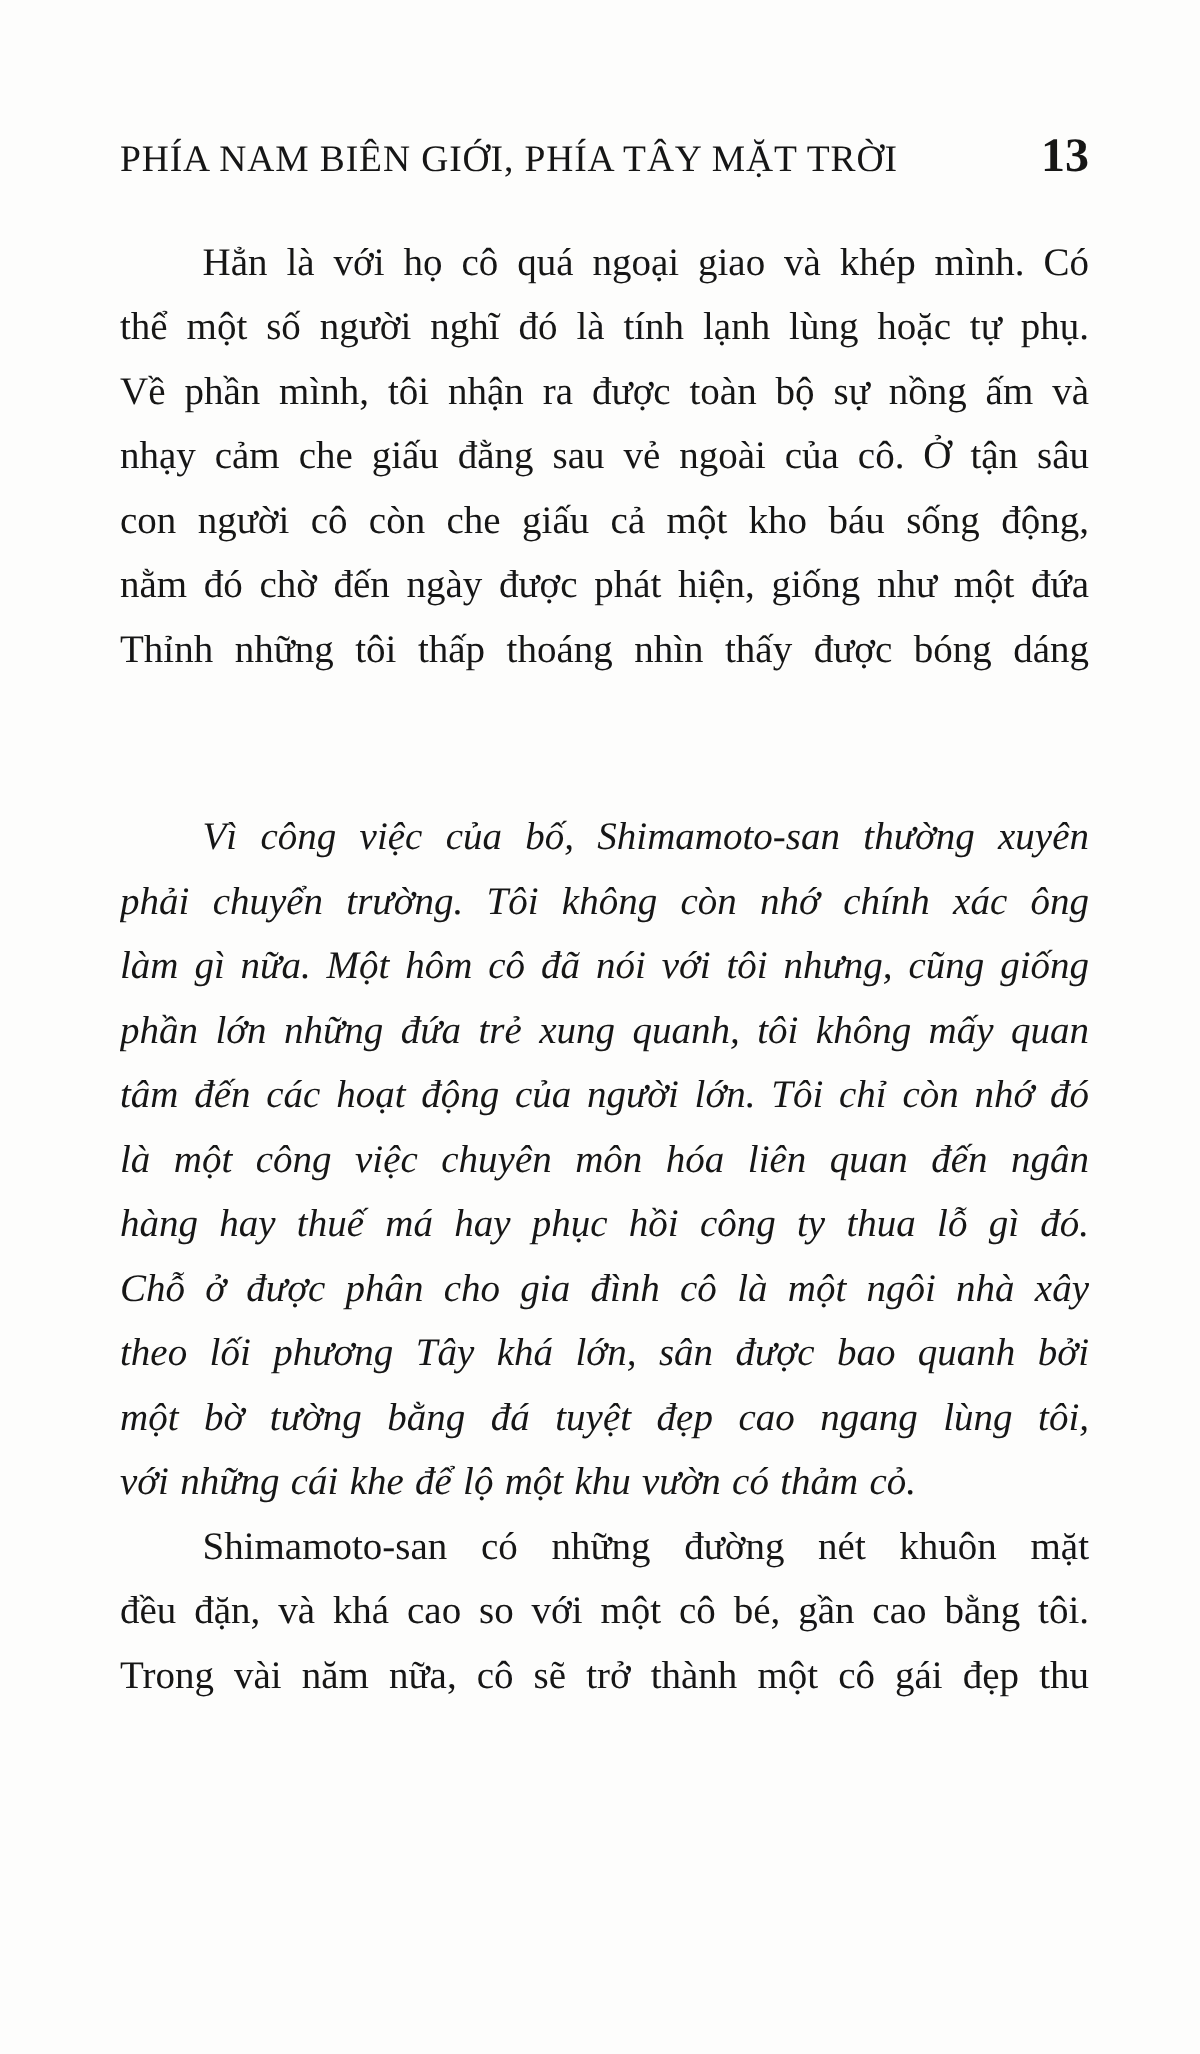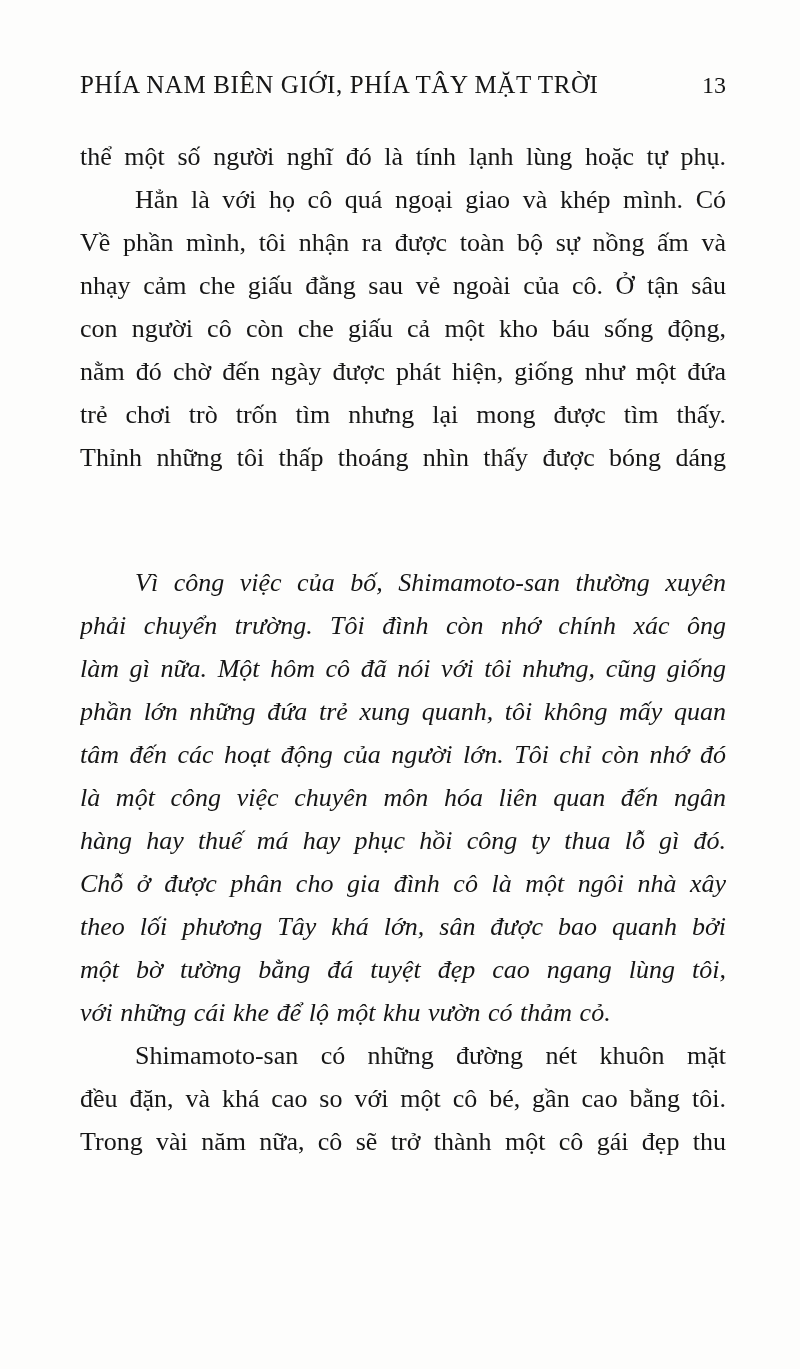--- a/index.html
+++ b/index.html
@@ -5,37 +5,38 @@
   html, body { margin: 0; padding: 0; background: #e8e8e8; }
   .page {
     position: relative;
     width: 800px;
     height: 1369px;
     margin: 0 auto;
     background: #fdfdfc;
     color: #161616;
     font-family: "Liberation Serif", "DejaVu Serif", serif;
     box-sizing: border-box;
-    padding: 70px 74px 0 80px;
+    padding: 88px 74px 0 80px;
     overflow: hidden;
   }
   .running-header {
     display: flex;
     justify-content: space-between;
     align-items: baseline;
     height: 30px;
     line-height: 30px;
   }
   .running-title {
     font-size: 25px;
     letter-spacing: 0.6px;
     white-space: nowrap;
   }
   .page-number {
-    font-size: 24px;
+    font-size: 32px;
+    font-weight: bold;
   }
   .page-body { margin-top: 35px; }
   .paragraph { margin: 0; }
   .paragraph.space-before { margin-top: 82px; font-style: italic; }
   .line {
     font-size: 26px;
     line-height: 43px;
     height: 43px;
     overflow: hidden;
     text-align: justify;
@@ -52,32 +53,31 @@
 </head>
 <body>
 
 <div class="page">
   <div class="running-header">
     <span class="running-title">PHÍA NAM BIÊN GIỚI, PHÍA TÂY MẶT TRỜI</span>
     <span class="page-number">13</span>
   </div>
   <div class="page-body">
       <div class="paragraph">
+        <div class="line indent">Hẳn là với họ cô quá ngoại giao và khép mình. Có</div>
         <div class="line">thể một số người nghĩ đó là tính lạnh lùng hoặc tự phụ.</div>
-        <div class="line indent">Hẳn là với họ cô quá ngoại giao và khép mình. Có</div>
         <div class="line">Về phần mình, tôi nhận ra được toàn bộ sự nồng ấm và</div>
         <div class="line">nhạy cảm che giấu đằng sau vẻ ngoài của cô. Ở tận sâu</div>
         <div class="line">con người cô còn che giấu cả một kho báu sống động,</div>
         <div class="line">nằm đó chờ đến ngày được phát hiện, giống như một đứa</div>
-        <div class="line">trẻ chơi trò trốn tìm nhưng lại mong được tìm thấy.</div>
         <div class="line">Thỉnh những tôi thấp thoáng nhìn thấy được bóng dáng</div>
       </div>
       <div class="paragraph space-before">
         <div class="line indent">Vì công việc của bố, Shimamoto-san thường xuyên</div>
-        <div class="line">phải chuyển trường. Tôi đình còn nhớ chính xác ông</div>
+        <div class="line">phải chuyển trường. Tôi không còn nhớ chính xác ông</div>
         <div class="line">làm gì nữa. Một hôm cô đã nói với tôi nhưng, cũng giống</div>
         <div class="line">phần lớn những đứa trẻ xung quanh, tôi không mấy quan</div>
         <div class="line">tâm đến các hoạt động của người lớn. Tôi chỉ còn nhớ đó</div>
         <div class="line">là một công việc chuyên môn hóa liên quan đến ngân</div>
         <div class="line">hàng hay thuế má hay phục hồi công ty thua lỗ gì đó.</div>
         <div class="line">Chỗ ở được phân cho gia đình cô là một ngôi nhà xây</div>
         <div class="line">theo lối phương Tây khá lớn, sân được bao quanh bởi</div>
         <div class="line">một bờ tường bằng đá tuyệt đẹp cao ngang lùng tôi,</div>
         <div class="line flush">với những cái khe để lộ một khu vườn có thảm cỏ.</div>
       </div>

